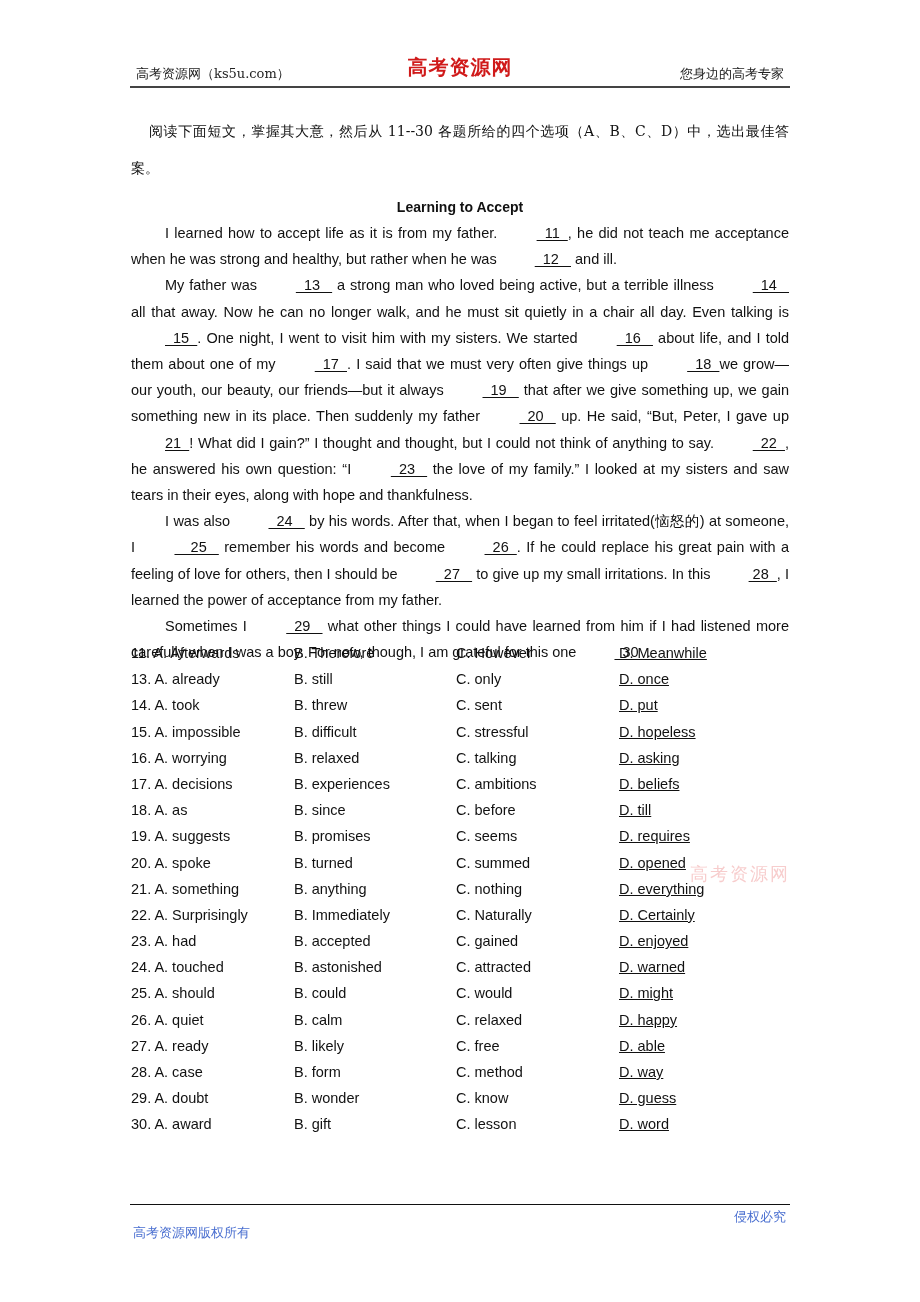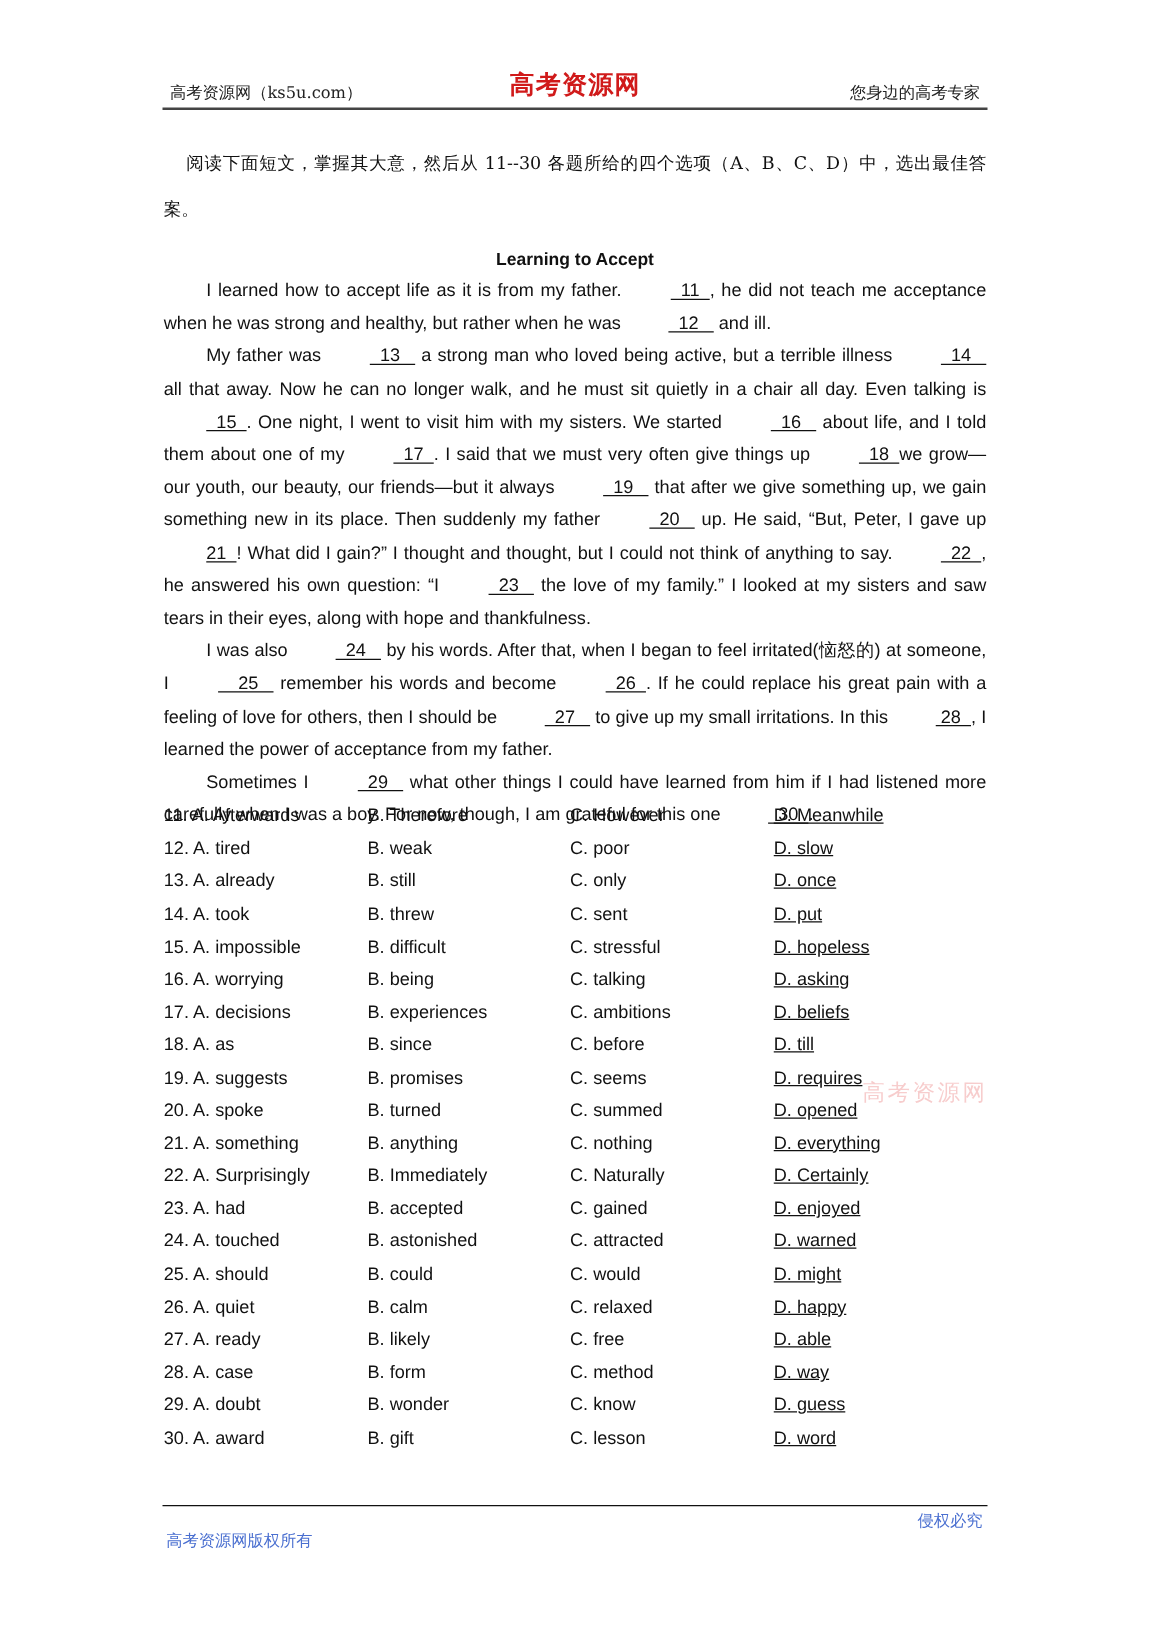--- a/index.html
+++ b/index.html
@@ -54,46 +54,40 @@
   </div>
 
   <div class="options" id="options">
       <div class="opt-row">
         <span class="opt a">11. A. Afterwards</span>
         <span class="opt b">B. Therefore</span>
         <span class="opt c">C. However</span>
         <span class="opt d">D. Meanwhile</span>
       </div>
       <div class="opt-row">
-        <span class="opt a">12. A. tired</span>
-        <span class="opt b">B. weak</span>
-        <span class="opt c">C. poor</span>
-        <span class="opt d">D. slow</span>
-      </div>
-      <div class="opt-row">
         <span class="opt a">13. A. already</span>
         <span class="opt b">B. still</span>
         <span class="opt c">C. only</span>
         <span class="opt d">D. once</span>
       </div>
       <div class="opt-row">
         <span class="opt a">14. A. took</span>
         <span class="opt b">B. threw</span>
         <span class="opt c">C. sent</span>
         <span class="opt d">D. put</span>
       </div>
       <div class="opt-row">
         <span class="opt a">15. A. impossible</span>
         <span class="opt b">B. difficult</span>
         <span class="opt c">C. stressful</span>
         <span class="opt d">D. hopeless</span>
       </div>
       <div class="opt-row">
         <span class="opt a">16. A. worrying</span>
-        <span class="opt b">B. being</span>
+        <span class="opt b">B. relaxed</span>
         <span class="opt c">C. talking</span>
         <span class="opt d">D. asking</span>
       </div>
       <div class="opt-row">
         <span class="opt a">17. A. decisions</span>
         <span class="opt b">B. experiences</span>
         <span class="opt c">C. ambitions</span>
         <span class="opt d">D. beliefs</span>
       </div>
       <div class="opt-row">

